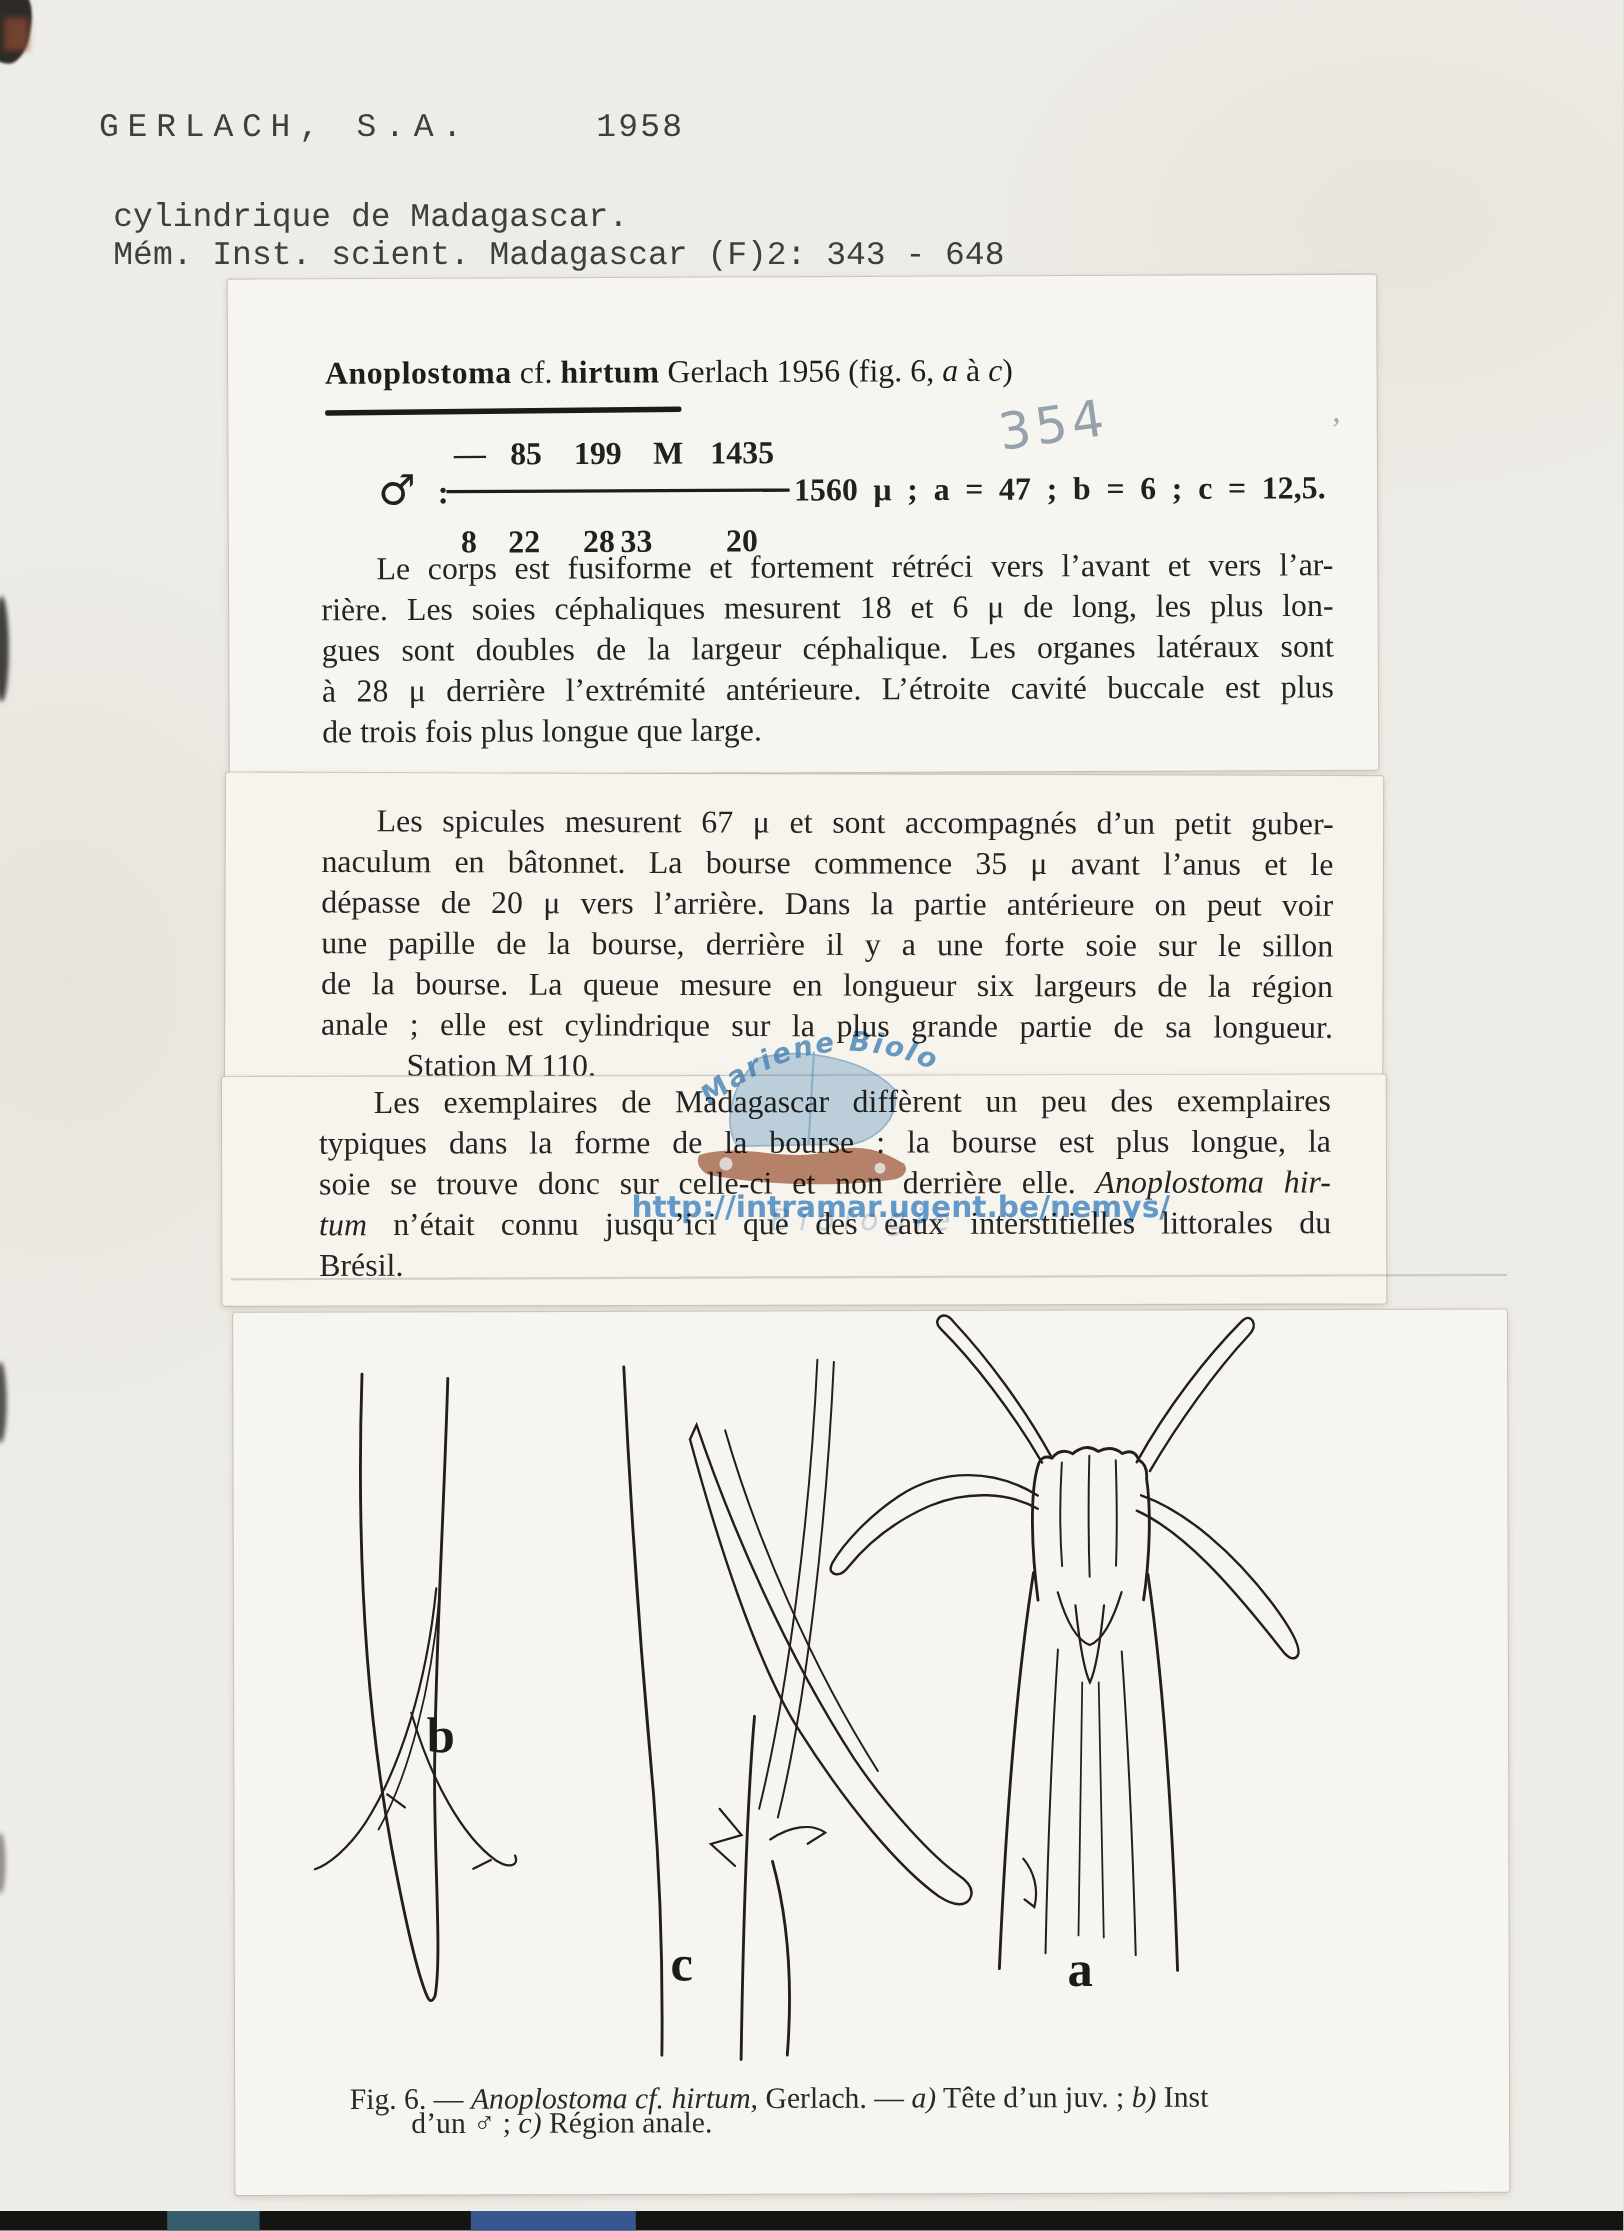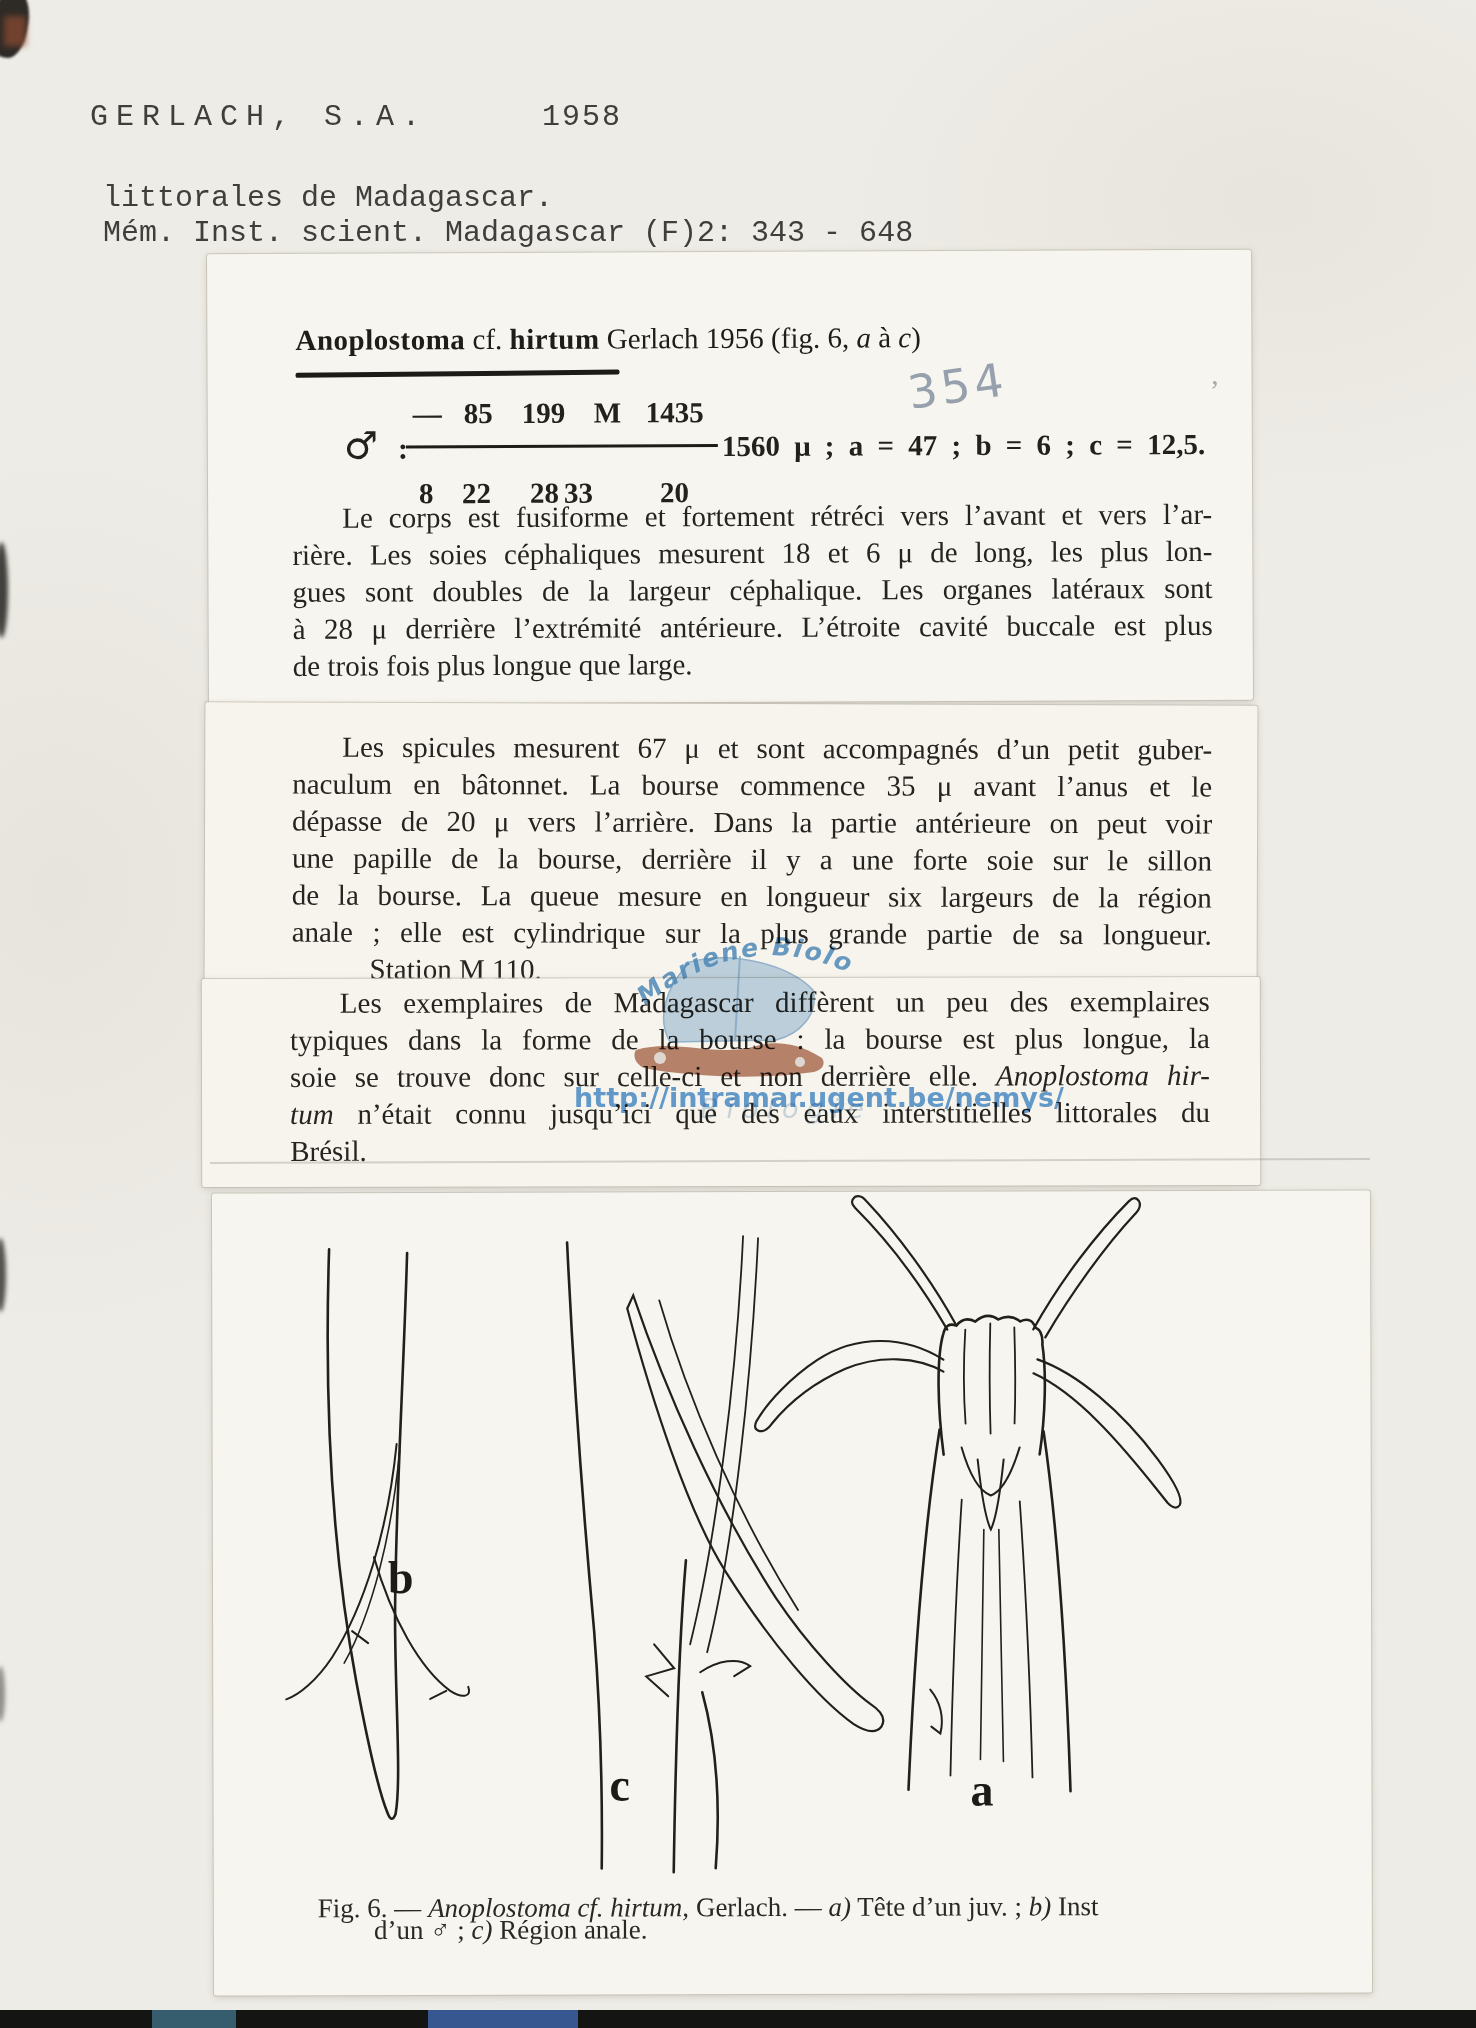--- a/index.html
+++ b/index.html
@@ -73,21 +73,21 @@
   .strip-blue{left:428px;top:0;width:150px;height:18px;background:#3b5e9e;opacity:.9;}
   .strip-teal{left:152px;top:0;width:84px;height:18px;background:#3e6f86;opacity:.8;}
 </style>
 </head>
 <body>
 
 <div class="page">
 
   <div class="tw tw-author">GERLACH, S.A.</div>
   <div class="tw tw-year">1958</div>
-  <div class="tw tw-t2">littorales de Madagascar.</div>
+  <div class="tw tw-t2">cylindrique de Madagascar.</div>
   <div class="tw tw-cit">Mém. Inst. scient. Madagascar (F)2: 343 - 648</div>
 
   <div class="clip clip1">
     <div class="heading"><b>Anoplostoma</b><span> cf. </span><b>hirtum</b><span> Gerlach 1956 (fig. 6, </span><span class="it">a</span><span> à </span><span class="it">c</span><span>)</span></div>
     <div class="underline"></div>
     <div class="pencil">354</div>
     <div class="pencil-mark">’</div>
 
     <div class="sexsym">♂</div>
     <div class="fcolon">:</div>

